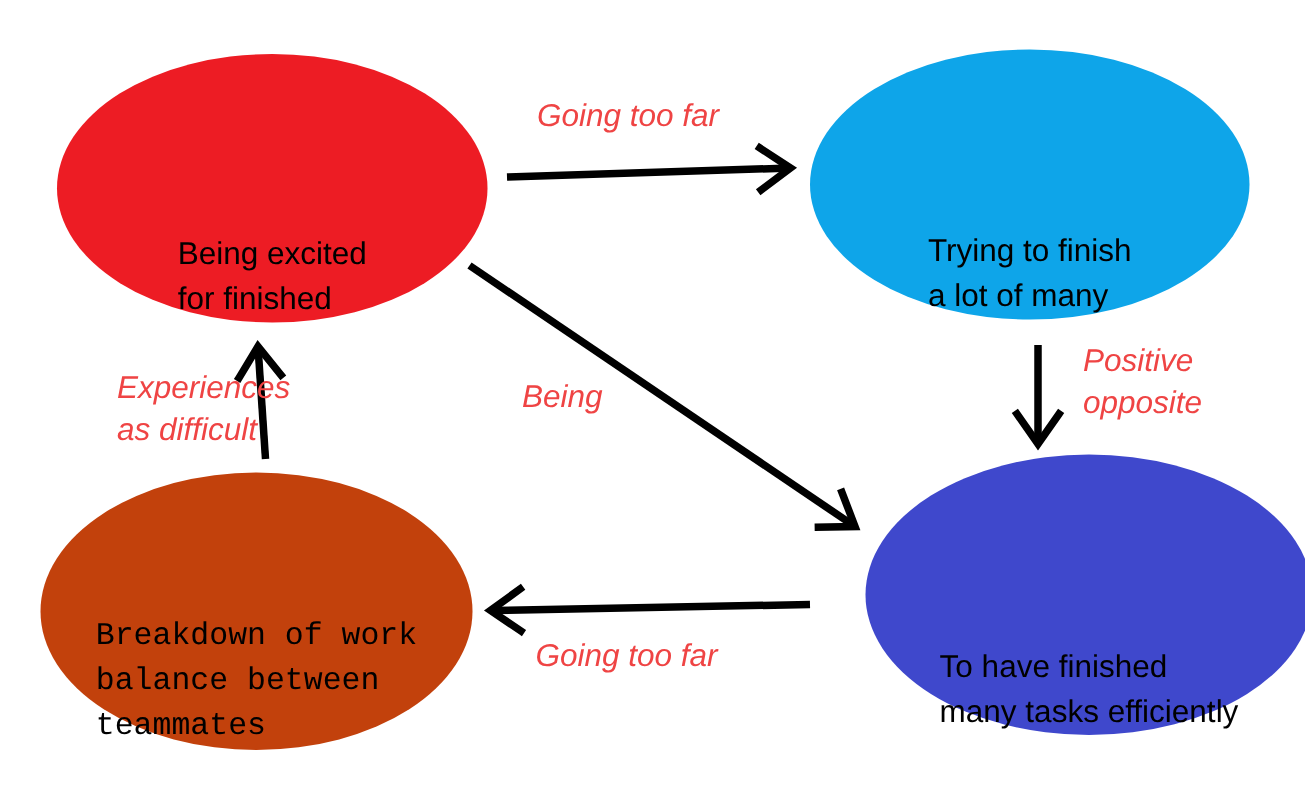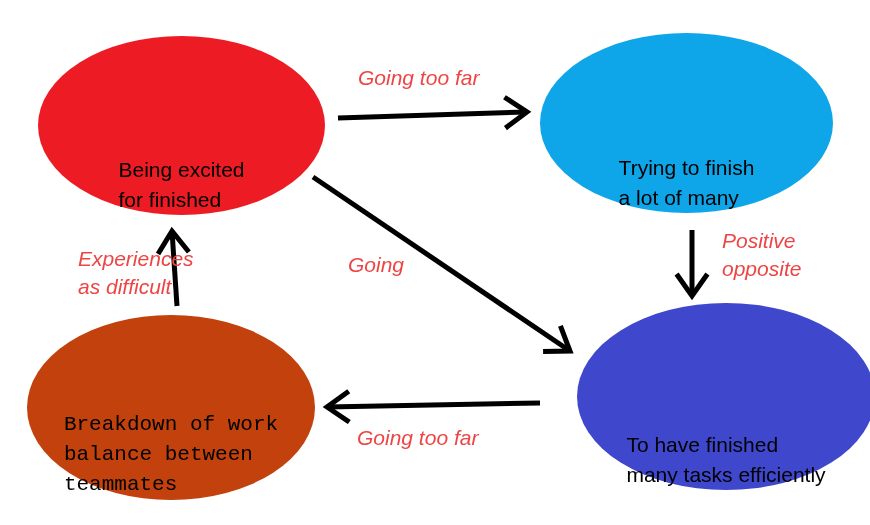--- a/index.html
+++ b/index.html
@@ -117,21 +117,21 @@
   <div class="edge-label" id="label-top">
     <div>Going too far</div>
   </div>
 
   <div class="edge-label" id="label-positive">
     <div>Positive</div>
     <div>opposite</div>
   </div>
 
   <div class="edge-label" id="label-good">
-    <div>Going</div>
+    <div>Being</div>
   </div>
 
   <div class="edge-label" id="label-bottom">
     <div>Going too far</div>
   </div>
 
   <div class="edge-label" id="label-experiences">
     <div>Experiences</div>
     <div>as difficult</div>
   </div>

